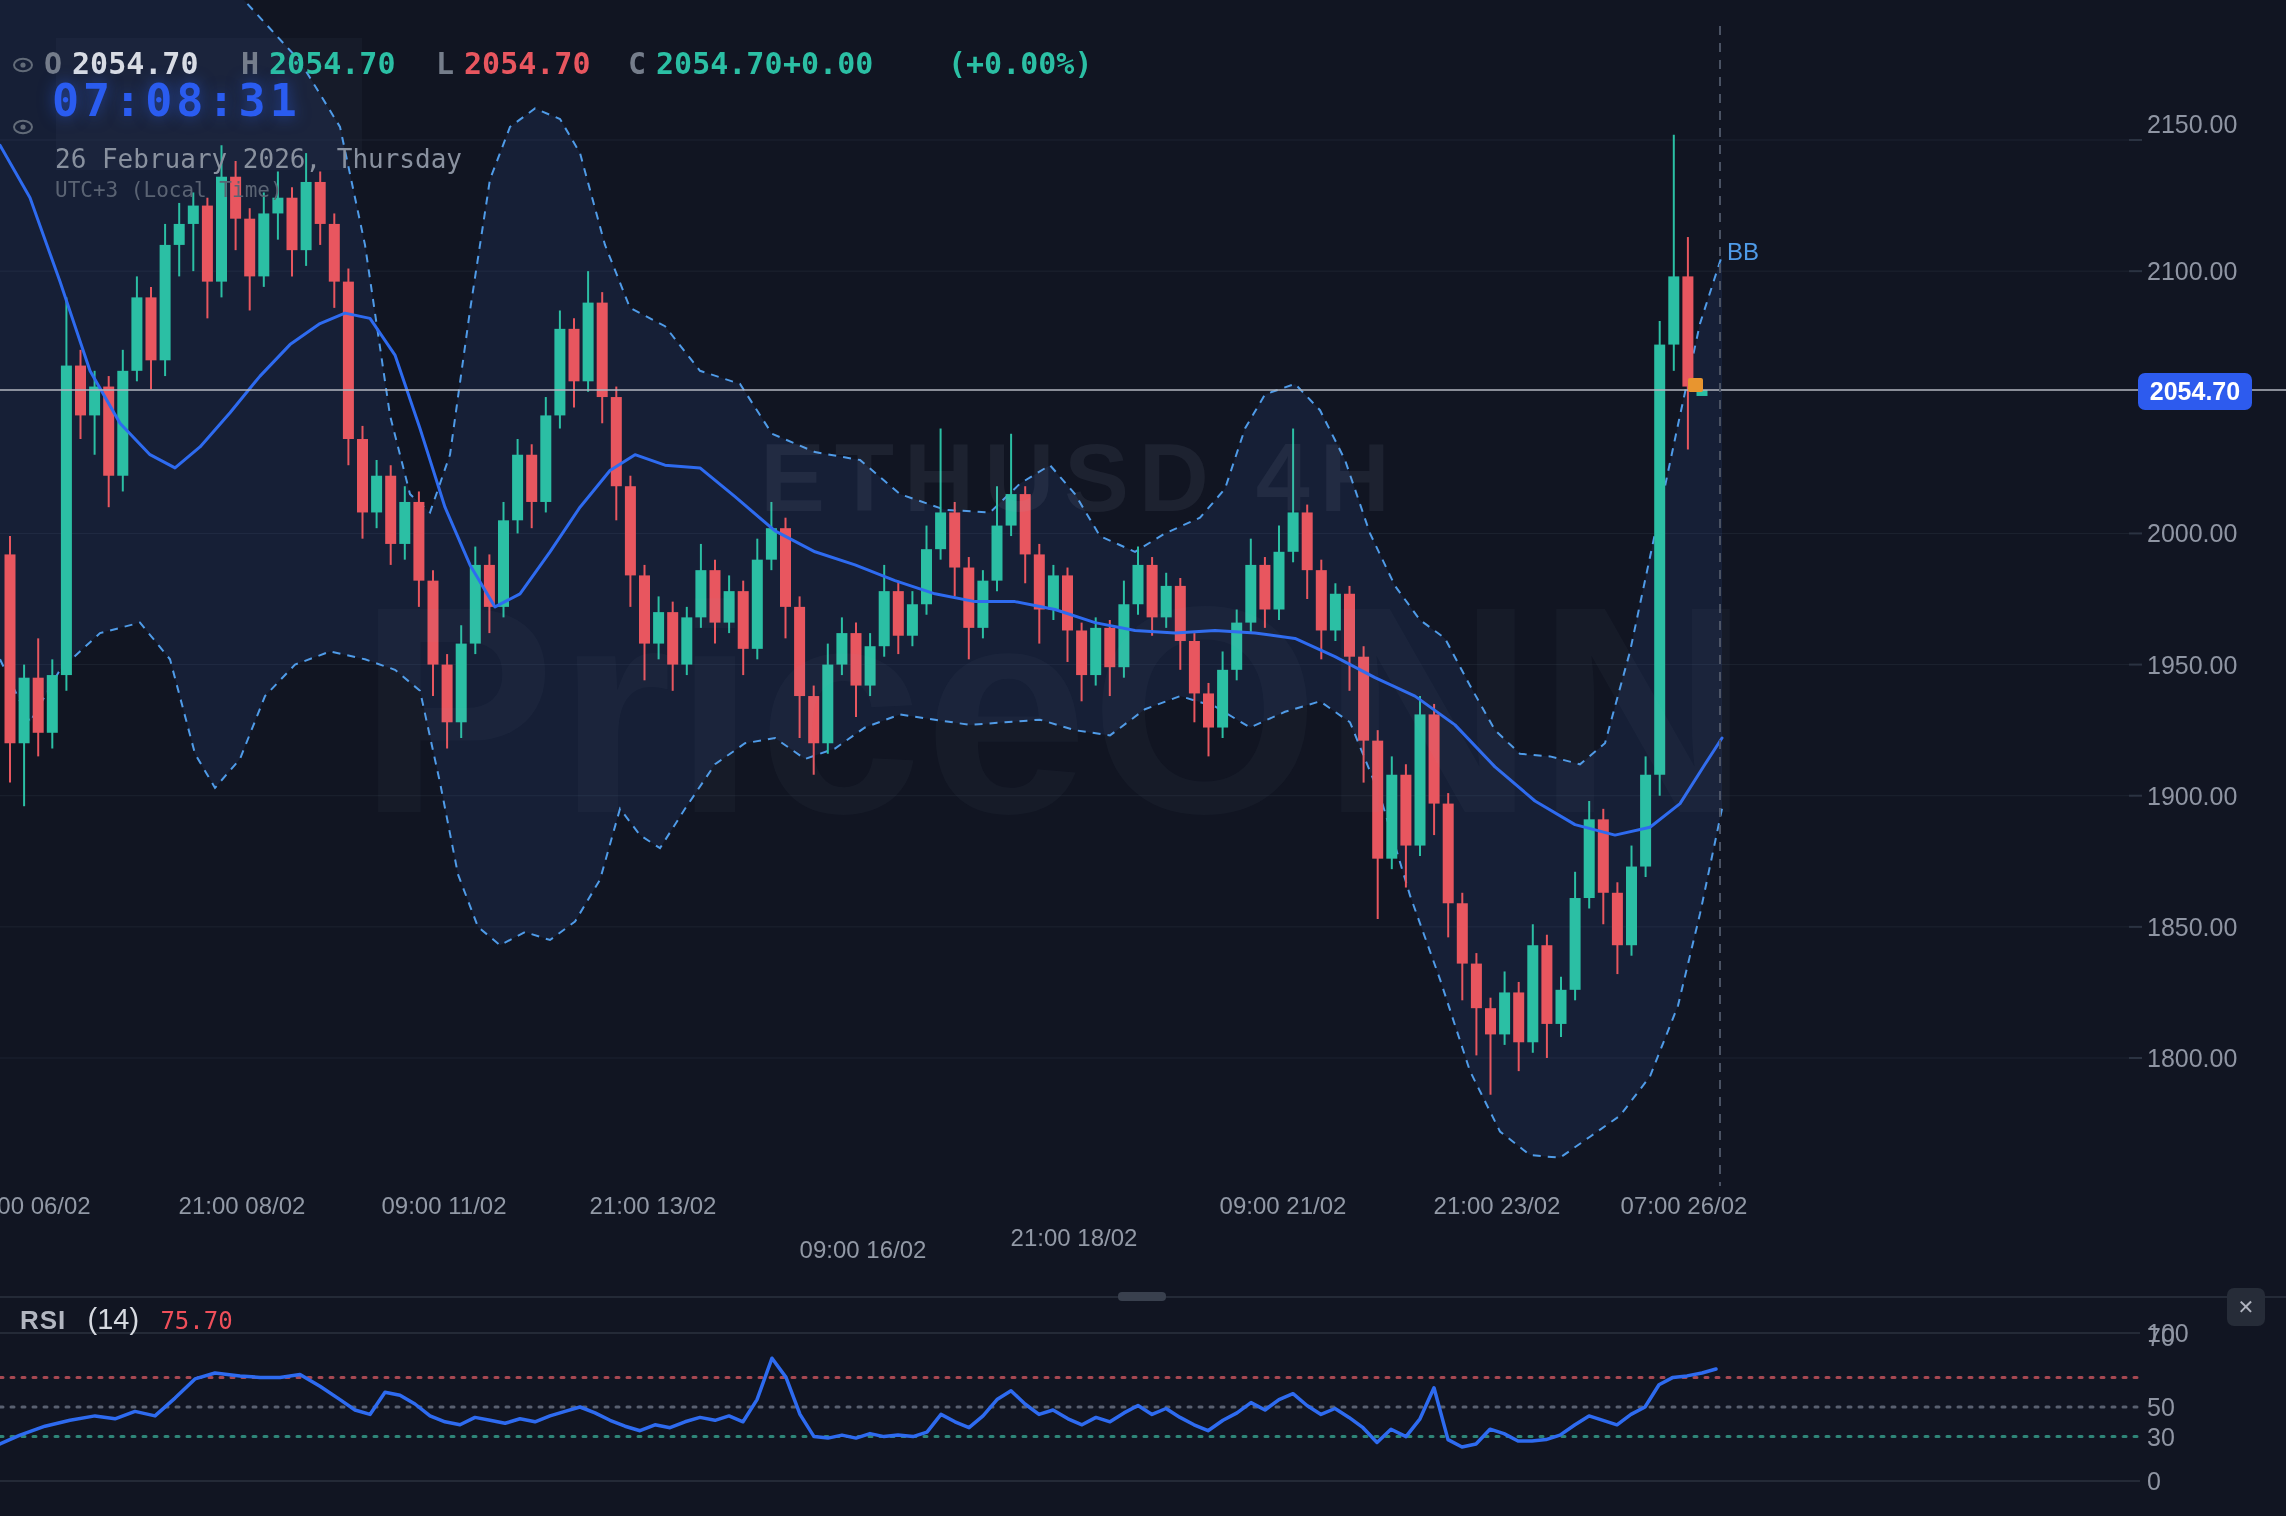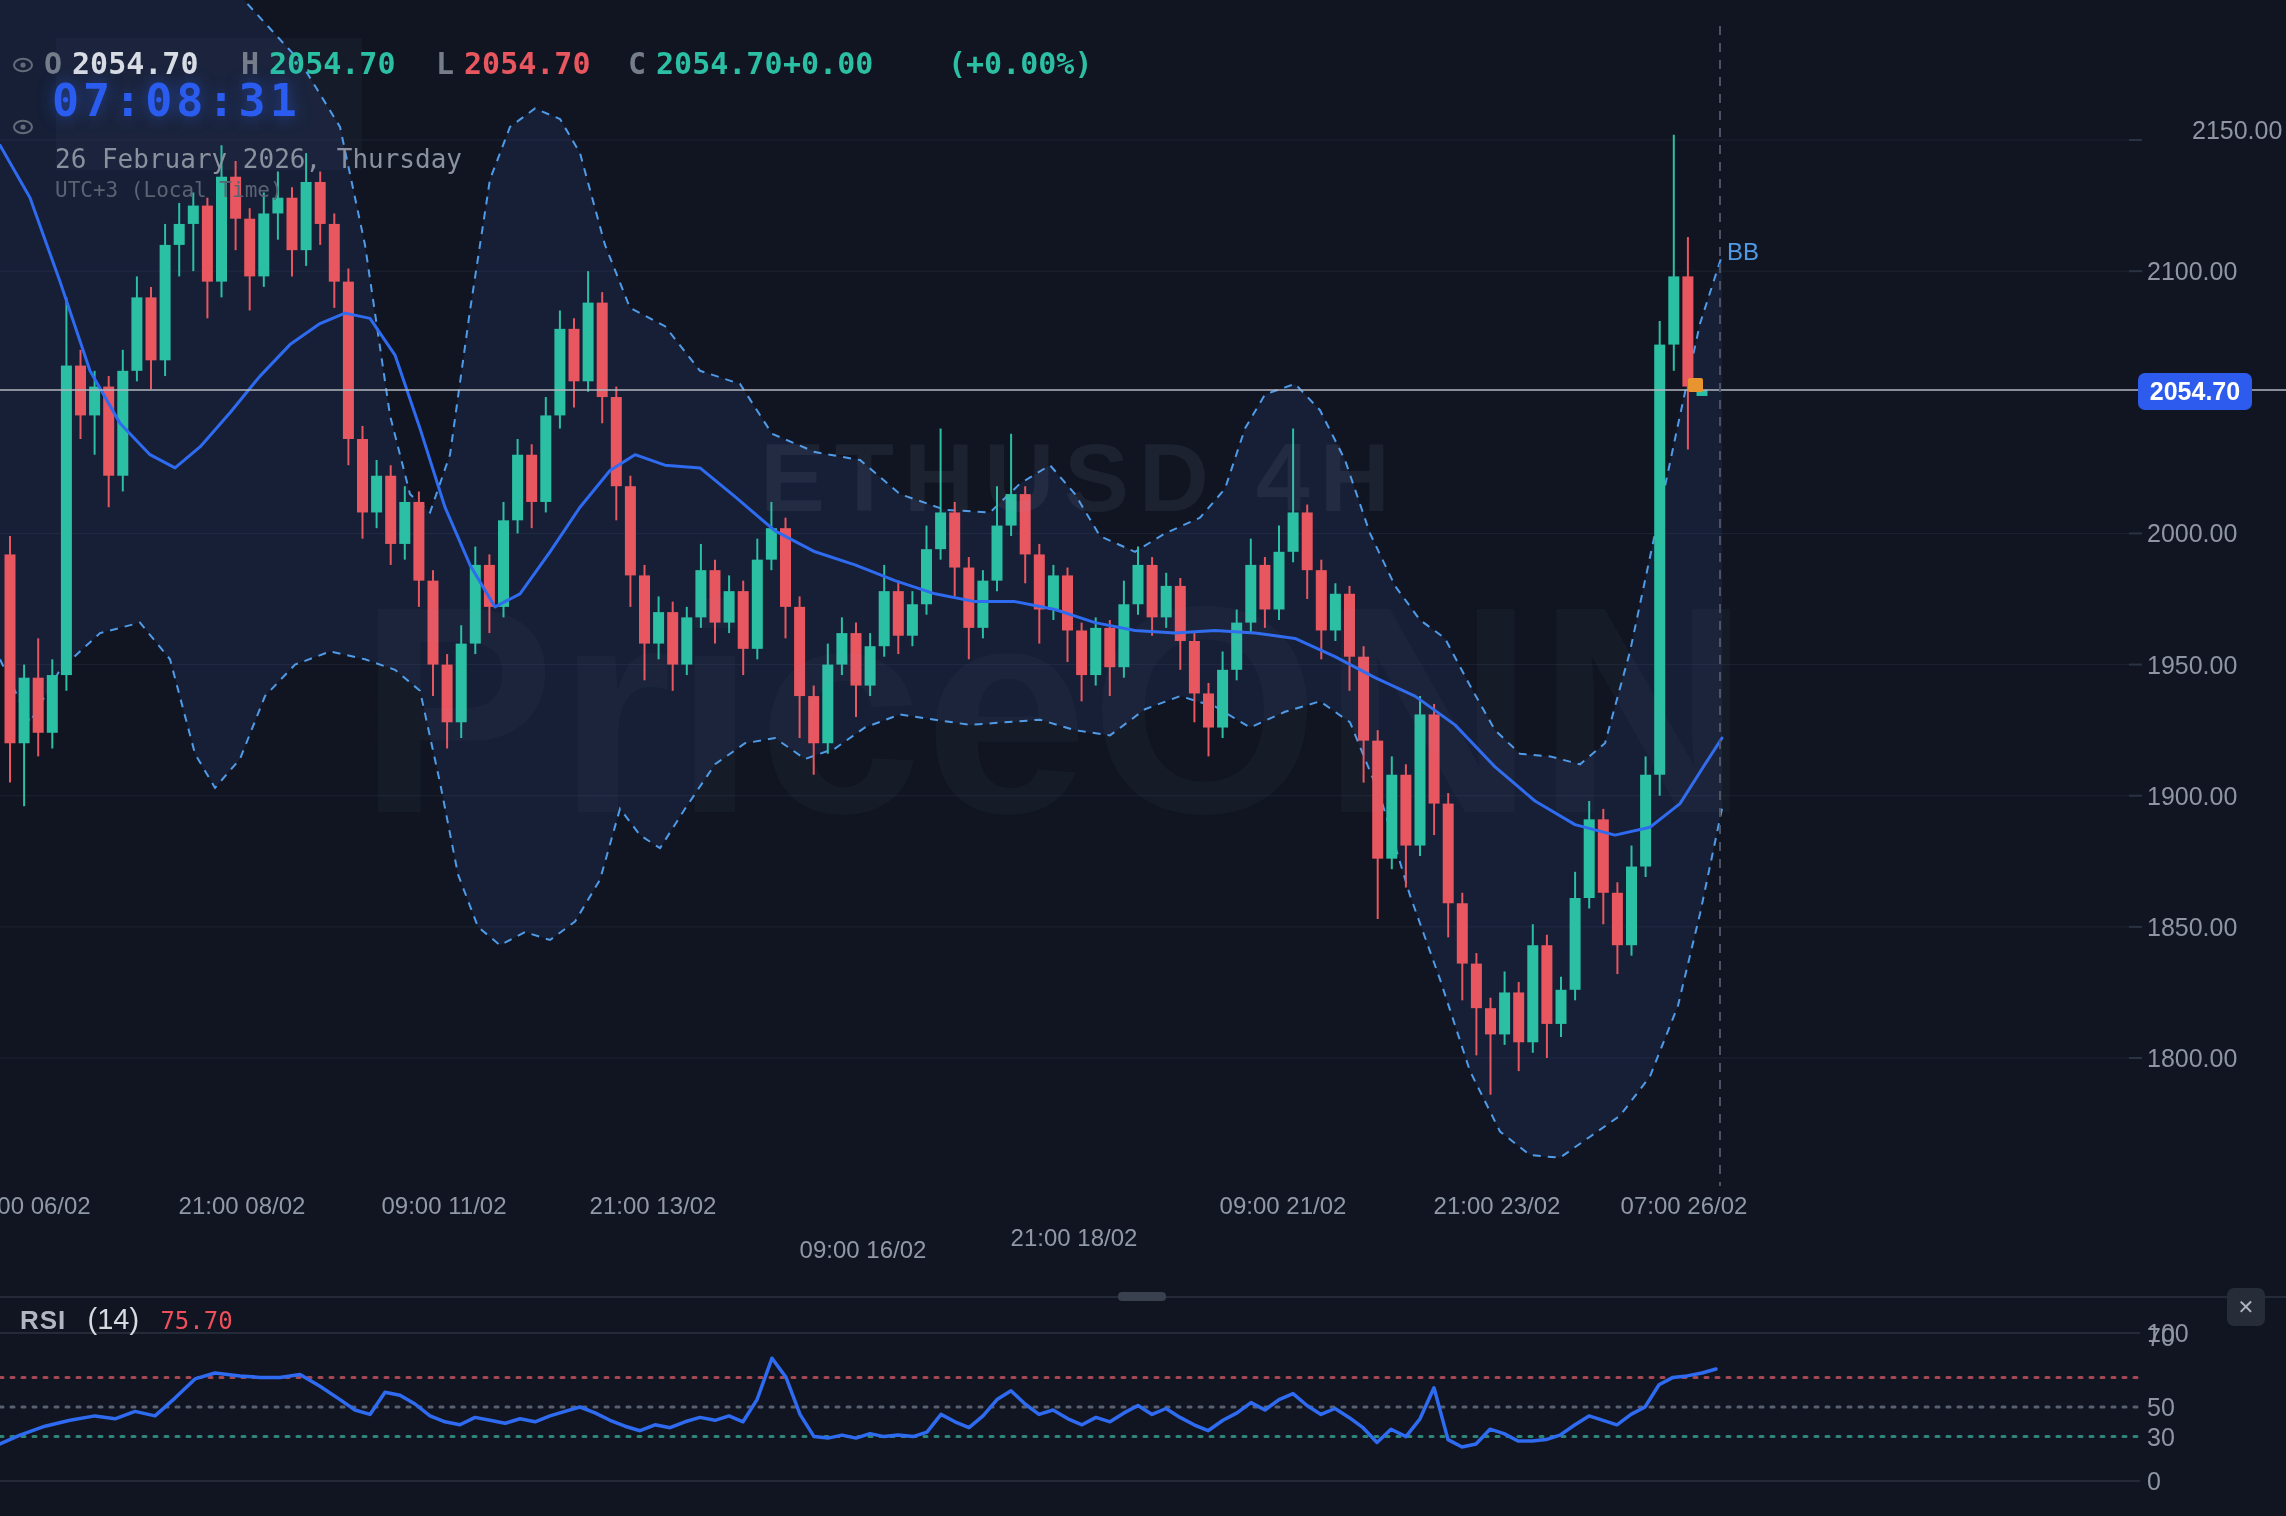--- a/index.html
+++ b/index.html
@@ -334,21 +334,21 @@
 <div id="clock" class="lbl mono">07:08:31</div>
 <div id="date-line" class="lbl mono">26 February 2026, Thursday</div>
 <div id="utc-line" class="lbl mono">UTC+3 (Local Time)</div>
 
 <div id="wm1" class="lbl">ETHUSD 4H</div>
 <div id="wm2" class="lbl">PriceONN</div>
 
 <div id="bb-tag" class="lbl">BB</div>
 
 <div id="price-axis">
-    <div class="lbl axis-lbl" style="left: 2147px; top: 116px; margin-left: 45px;">2150.00</div>
+    <div class="lbl axis-lbl" style="left: 2147px; top: 110px;">2150.00</div>
     <div class="lbl axis-lbl" style="left: 2147px; top: 257.145px;">2100.00</div>
     <div class="lbl axis-lbl" style="left: 2147px; top: 519.435px;">2000.00</div>
     <div class="lbl axis-lbl" style="left: 2147px; top: 650.58px;">1950.00</div>
     <div class="lbl axis-lbl" style="left: 2147px; top: 781.725px;">1900.00</div>
     <div class="lbl axis-lbl" style="left: 2147px; top: 912.87px;">1850.00</div>
     <div class="lbl axis-lbl" style="left: 2147px; top: 1044.01px;">1800.00</div>
   </div>
 <div id="price-badge" class="lbl">2054.70</div>
 
 <div id="time-axis">

